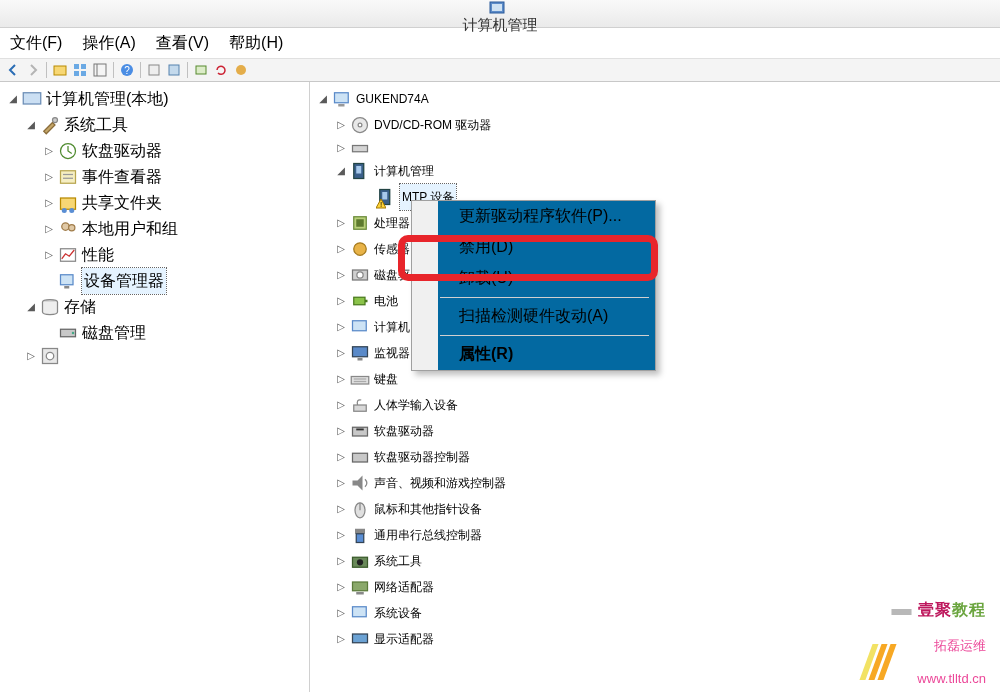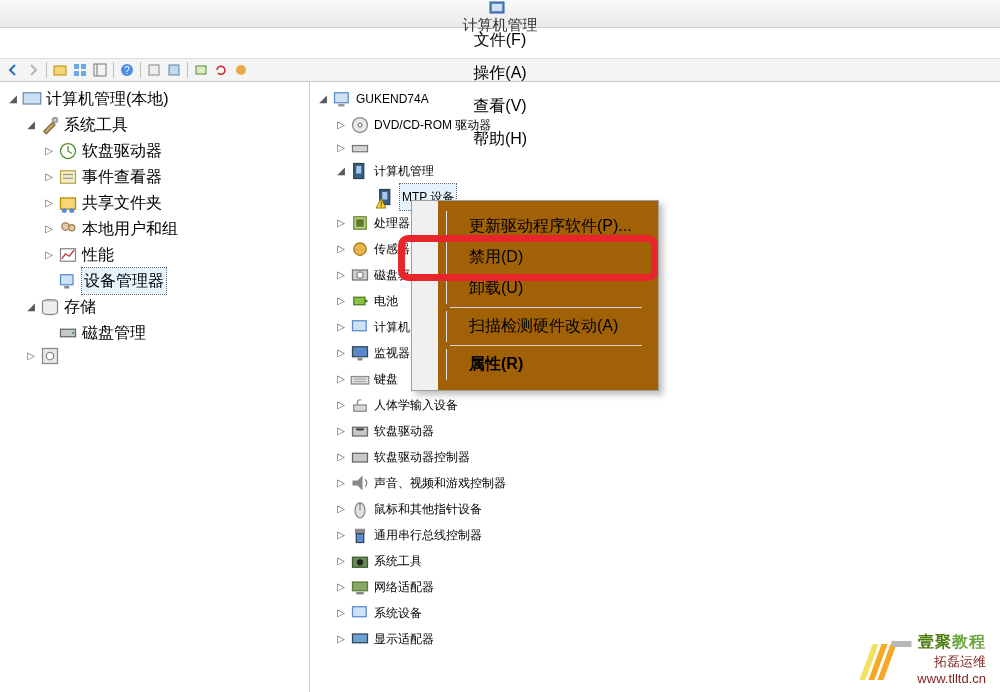--- a/index.html
+++ b/index.html
@@ -29,21 +29,20 @@
 
   
   .menu-bar {
     height: 30px;
     background: #fff;
     display: flex;
     align-items: center;
     padding: 0 4px;
     gap: 8px;
     font-size: 16px;
-    flex-direction: column;
   }
   .menu-item { padding: 2px 6px; cursor: default; }
 
   
   .toolbar {
     height: 24px;
     background: #f4f4f4;
     border-top: 1px solid #e0e0e0;
     border-bottom: 1px solid #c8c8c8;
     display: flex;
@@ -82,25 +81,25 @@
   .node .ico { width: 20px; height: 20px; margin-right: 4px; flex-shrink: 0; display: flex; align-items:center; justify-content:center;}
   .node .lbl { }
   .node .lbl.sel { background: #e5f3ff; padding: 0 2px; outline: 1px dotted #666; }
   .children { padding-left: 18px; }
   .children.deep { padding-left: 26px; }
   .rnode .lbl { font-size: 12px; }
 
   
   .context-menu {
     position: absolute;
-    background: #a16207;
+    background: #0369a1;
     border: 1px solid #a0a0a0;
     box-shadow: 4px 4px 6px rgba(0,0,0,0.25);
     min-width: 245px;
-    padding: 10px;
+    padding: 0;
     font-size: 16px;
     z-index: 100;
     top: 118px;
     left: 101px;
   }
   .cm-item {
     padding: 5px 16px 5px 22px;
     border-left: 1px solid #e0e0e0;
     margin-left: 24px;
   }
@@ -131,22 +130,22 @@
     color: #333;
     z-index: 50;
   }
   .wm-line1 {
     font-size: 16px;
     font-weight: bold;
     color: #6ba53f;
     letter-spacing: 1px;
   }
   .wm-line1 .pre { color: #b8b8b8; font-style: italic; font-size:20px;}
-  .wm-line1 .accent { color:#4d7c0f; }
-  .wm-line2, .wm-line3 { font-size: 13px; color: #7f1d1d;}
+  .wm-line1 .accent { color:#be185d; }
+  .wm-line2, .wm-line3 { font-size: 13px; color: #ec4899; margin-top: 16px;}
   .wm-stripes {
     position:absolute;
     right: 110px;
     bottom: 12px;
     display:flex;
     gap:3px;
     transform: skewX(-20deg);
   }
   .wm-stripes span{ width:6px; height:36px; background:#f7a824; }
   .wm-stripes span:first-child{ background:#f2e264;}

